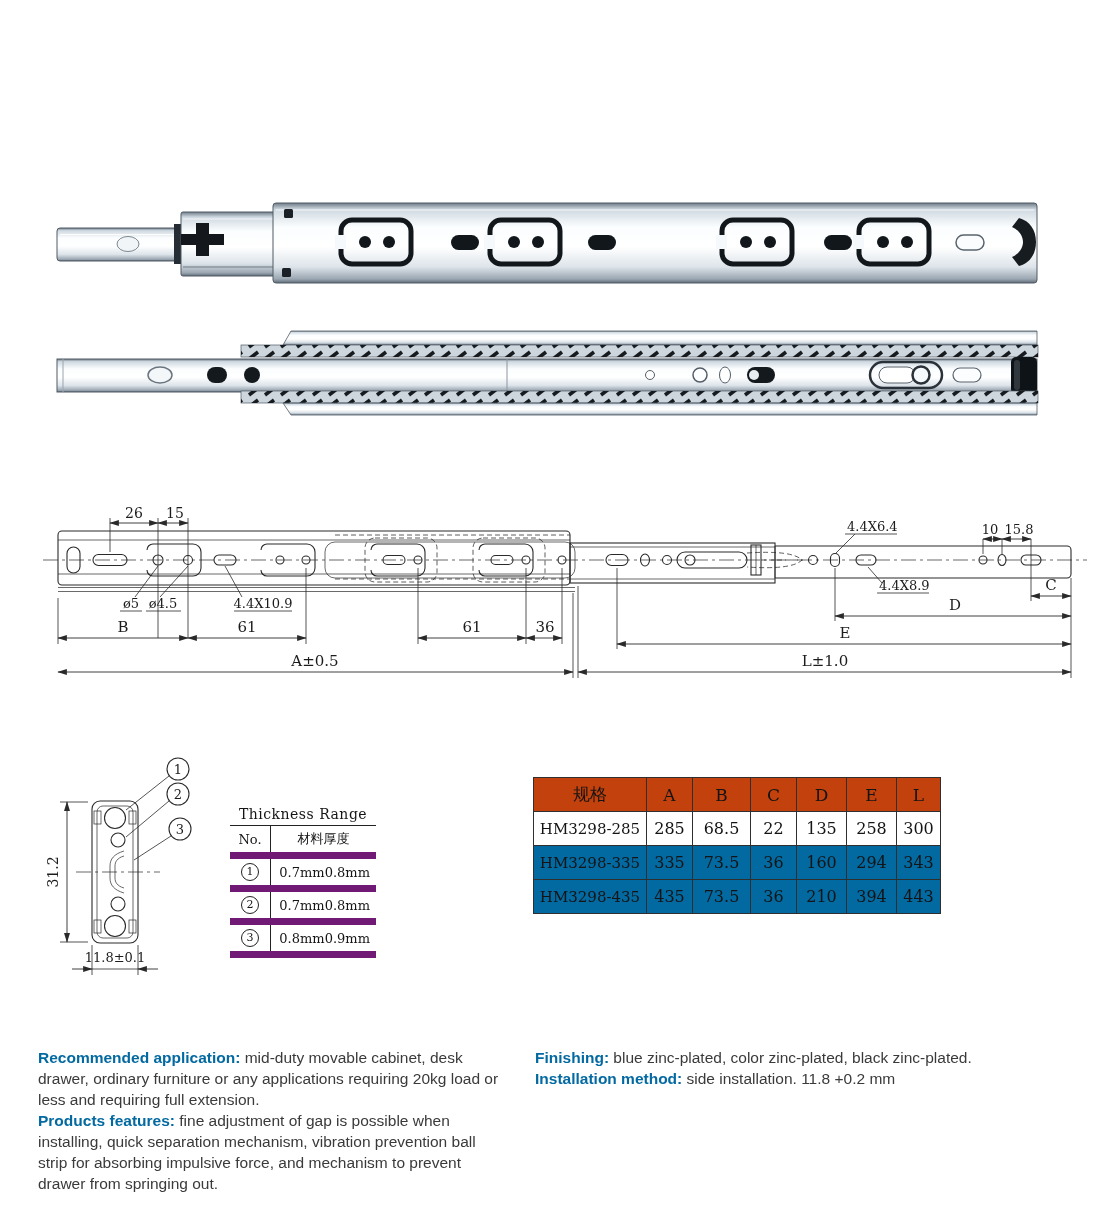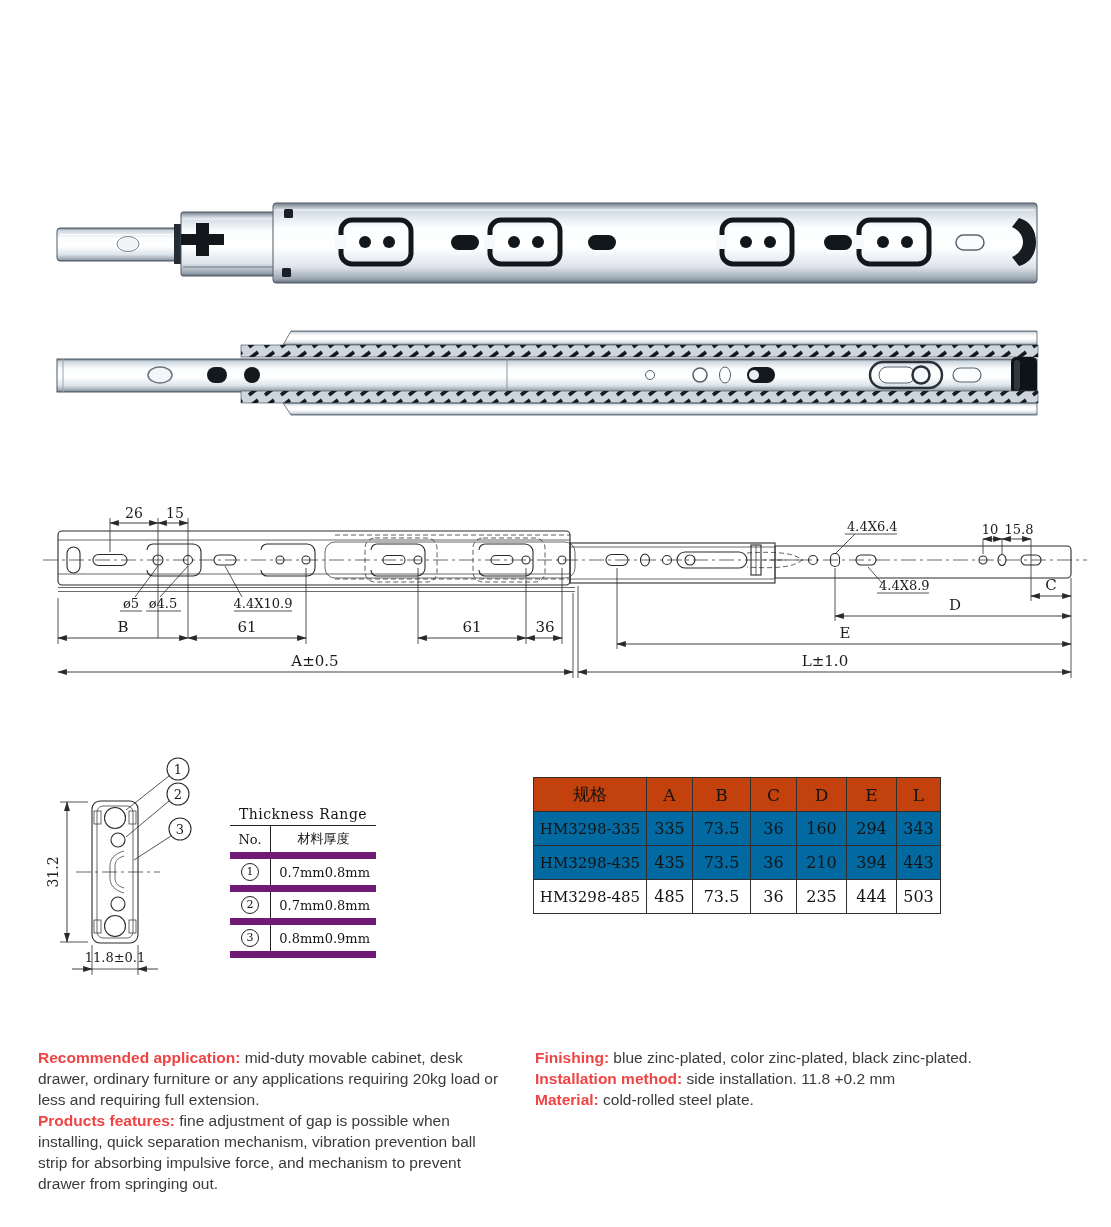--- a/index.html
+++ b/index.html
@@ -33,21 +33,21 @@
   table.spec{border-collapse:collapse;font-family:"DejaVu Serif","Liberation Serif",serif;
              color:#141414;table-layout:fixed;}
   table.spec td{border:1px solid #2f2f2f;text-align:center;height:33px;font-size:16px;
                 padding:0 2px;overflow:hidden;white-space:nowrap;}
   table.spec tr.hdr td{background:#c2410c;font-size:17px;}
   table.spec tr.alt td{background:#0369a1;}
   table.spec td.model{font-size:15px;}
 
   
   .notes p{margin:0;font-size:15.5px;line-height:21px;}
-  .nlabel{color:#ef4444;font-weight:bold;}
+  .nlabel{color:#0369a1;font-weight:bold;}
 </style>
 </head>
 <body>
 
 <div class="page">
 
   <svg width="0" height="0" style="position:absolute">
     <defs>
       <marker id="ar" viewBox="0 0 10 8" refX="9.3" refY="4" markerWidth="11" markerHeight="8.5" orient="auto-start-reverse">
         <path d="M0,0.9 L10,4 L0,7.1 Z" fill="#2a2a2a"></path>
@@ -356,54 +356,53 @@
     <tbody>
         <tr class="hdr">
       <td>规格</td>
       <td>A</td>
       <td>B</td>
       <td>C</td>
       <td>D</td>
       <td>E</td>
       <td>L</td>
     </tr>
+    <tr>
+      <td class="model">HM3298-285</td>
+      <td>285</td>
+      <td>68.5</td>
+      <td>22</td>
+      <td>135</td>
+      <td>258</td>
+      <td>300</td>
+    </tr>
     <tr class="alt">
       <td class="model">HM3298-335</td>
       <td>335</td>
       <td>73.5</td>
       <td>36</td>
       <td>160</td>
       <td>294</td>
       <td>343</td>
     </tr>
     <tr class="alt">
       <td class="model">HM3298-435</td>
       <td>435</td>
       <td>73.5</td>
       <td>36</td>
       <td>210</td>
       <td>394</td>
       <td>443</td>
     </tr>
-    <tr>
-      <td class="model">HM3298-485</td>
-      <td>485</td>
-      <td>73.5</td>
-      <td>36</td>
-      <td>235</td>
-      <td>444</td>
-      <td>503</td>
-    </tr>
   </tbody>
     </table>
 
   <div class="abs notes" style="left:38px;top:1047px;width:470px">
     <p><span class="nlabel">Recommended application:</span><span> mid-duty movable cabinet, desk drawer, ordinary furniture or any applications requiring 20kg load or less and requiring full extension.</span></p>
     <p><span class="nlabel">Products features:</span><span> fine adjustment of gap is possible when installing, quick separation mechanism, vibration prevention ball strip for absorbing impulsive force, and mechanism to prevent drawer from springing out.</span></p>
   </div>
 
   <div class="abs notes" style="left:535px;top:1047px;width:560px">
     <p><span class="nlabel">Finishing:</span><span> blue zinc-plated, color zinc-plated, black zinc-plated.</span></p>
     <p><span class="nlabel">Installation method:</span><span> side installation. 11.8 +0.2 mm</span></p>
-    <p><span class="nlabel">Material:</span><span> cold-rolled steel plate.</span></p>
   </div>
 
 </div>
 
 </body></html>

